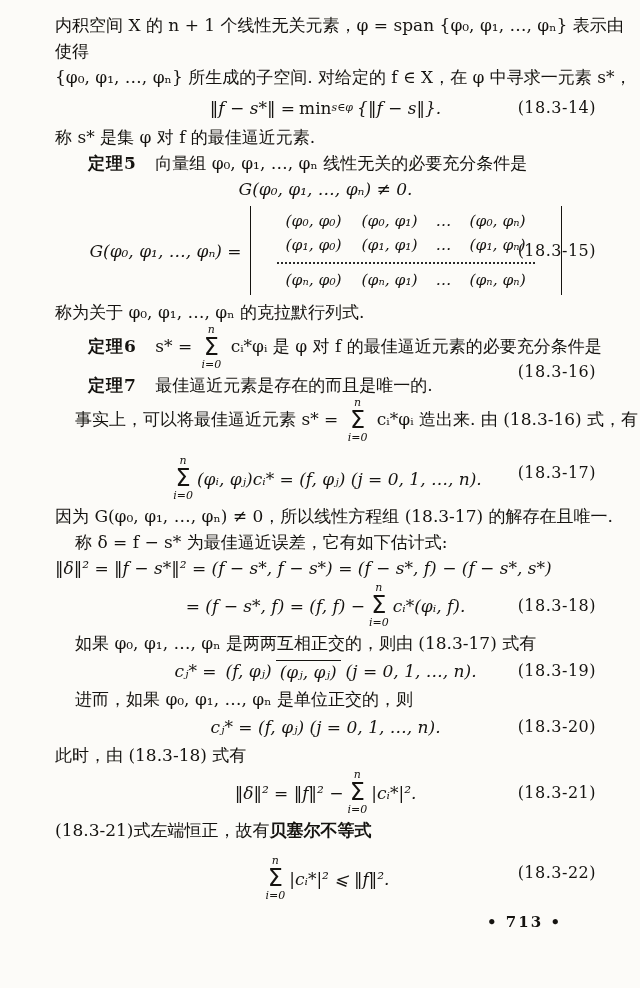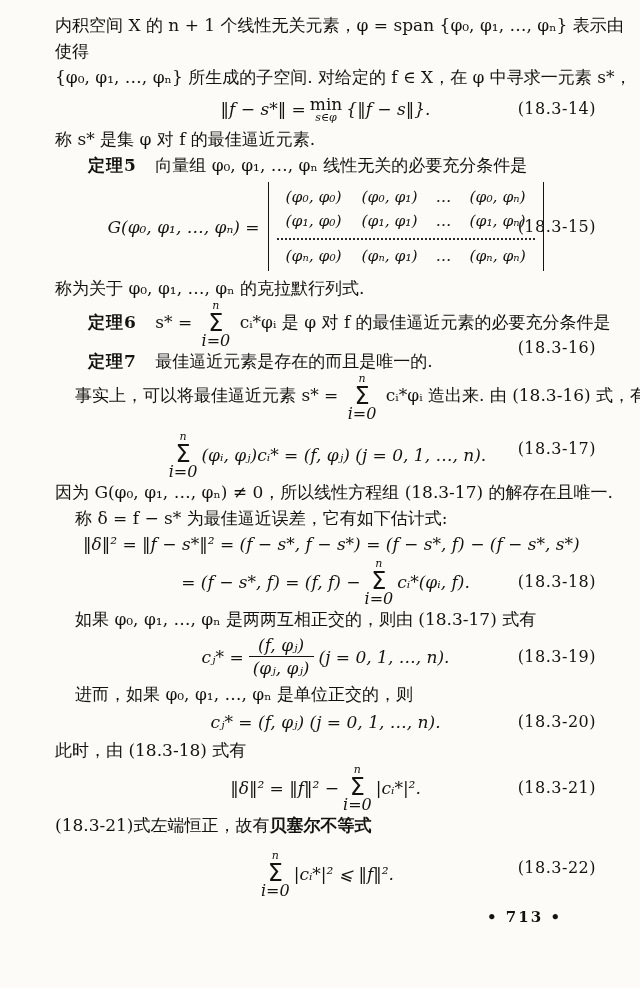--- a/index.html
+++ b/index.html
@@ -18,47 +18,47 @@
   .txt { white-space: nowrap; }
   .indent1 { padding-left: 20px; }
   .thm { padding-left: 33px; white-space: nowrap; }
   .thm-tag { font-weight: bold; margin-right: 13px; letter-spacing: 1px; }
   .bold { font-weight: bold; }
   .eq { position: relative; text-align: center; white-space: nowrap; }
   .eq-m { margin: 2px 0; }
   .eq14 { margin: 5px 0 3px; }
   .eq15 { margin: 4px 0; }
   .eq-body { display: inline-flex; align-items: center; font-style: italic; }
-  .eq-left { text-align: left; font-style: italic; white-space: nowrap; margin-left: 28px; }
+  .eq-left { text-align: left; font-style: italic; white-space: nowrap; }
   .center-line { text-align: center; font-style: italic; white-space: nowrap; }
   .eqlabel {
     position: absolute; right: 0; top: 50%;
     transform: translateY(-50%);
     font-style: normal; font-size: 16px; letter-spacing: 0.5px;
   }
   
   .sum { display: inline-flex; flex-direction: column; align-items: center;
          vertical-align: middle; margin: 0 4px; }
   .sum-top { font-size: 11px; line-height: 10px; font-style: italic; }
   .sum-sigma { font-size: 24px; line-height: 24px; font-style: normal; font-family: "DejaVu Sans", sans-serif; }
-  .sum-bot { font-size: 16px; line-height: 11px; font-style: italic; }
-  
-  .opstack { display: inline-flex; flex-direction: column; align-items: center; margin: 0 4px; }
+  .sum-bot { font-size: 11px; line-height: 11px; font-style: italic; }
+  
+  .opstack { display: inline-flex; flex-direction: row; align-items: center; margin: 0 4px; }
   .op { line-height: 18px; font-style: normal; }
   .op-sub { font-size: 11px; line-height: 10px; font-style: italic; text-align: center; }
   
-  .frac { display: inline-flex; flex-direction: column; align-items: center;
+  .frac { display: inline-flex; flex-direction: row; align-items: center;
           vertical-align: middle; margin: 0 5px; }
   .frac-num { line-height: 22px; padding: 0 4px; }
   .frac-den { line-height: 22px; padding: 0 4px; border-top: 1.5px solid #151310; }
   
   .det { display: inline-flex; margin-left: 8px; }
   .det-body { display: flex; flex-direction: column;
               border-left: 1.6px solid #151310; border-right: 1.6px solid #151310;
-              padding: 3px 7px; }
+              padding: 3px 25px; }
   .det-row { display: grid; grid-template-columns: 76px 76px 32px 76px;
              line-height: 24px; font-size: 15.5px; }
   .det-cell { text-align: center; }
   .det-dots { border-top: 2px dotted #2a2a2a; margin: 5px 1px 4px; height: 0; }
   .footer { text-align: right; padding-right: 34px; margin-top: 8px;
             font-size: 15px; letter-spacing: 2px; font-weight: bold; }
 </style>
 </head>
 <body>
 
@@ -80,20 +80,21 @@
     <span class="eqlabel">(18.3-14)</span>
   </div>
 
   <div class="txt">称 s* 是集 φ 对 f 的最佳逼近元素.</div>
 
   <div class="thm">
     <span class="thm-tag">定理5</span>
     <span>向量组 φ₀, φ₁, …, φₙ 线性无关的必要充分条件是</span>
   </div>
 
+  <div class="center-line">G(φ₀, φ₁, …, φₙ) ≠ 0.</div>
 
 
   <div class="eq eq15">
     <span class="eq-body">
       <span>G(φ₀, φ₁, …, φₙ) =</span>
       <span class="det">
         <span class="det-body">
           <span class="det-row">
             <span class="det-cell">(φ₀, φ₀)</span>
             <span class="det-cell">(φ₀, φ₁)</span>

